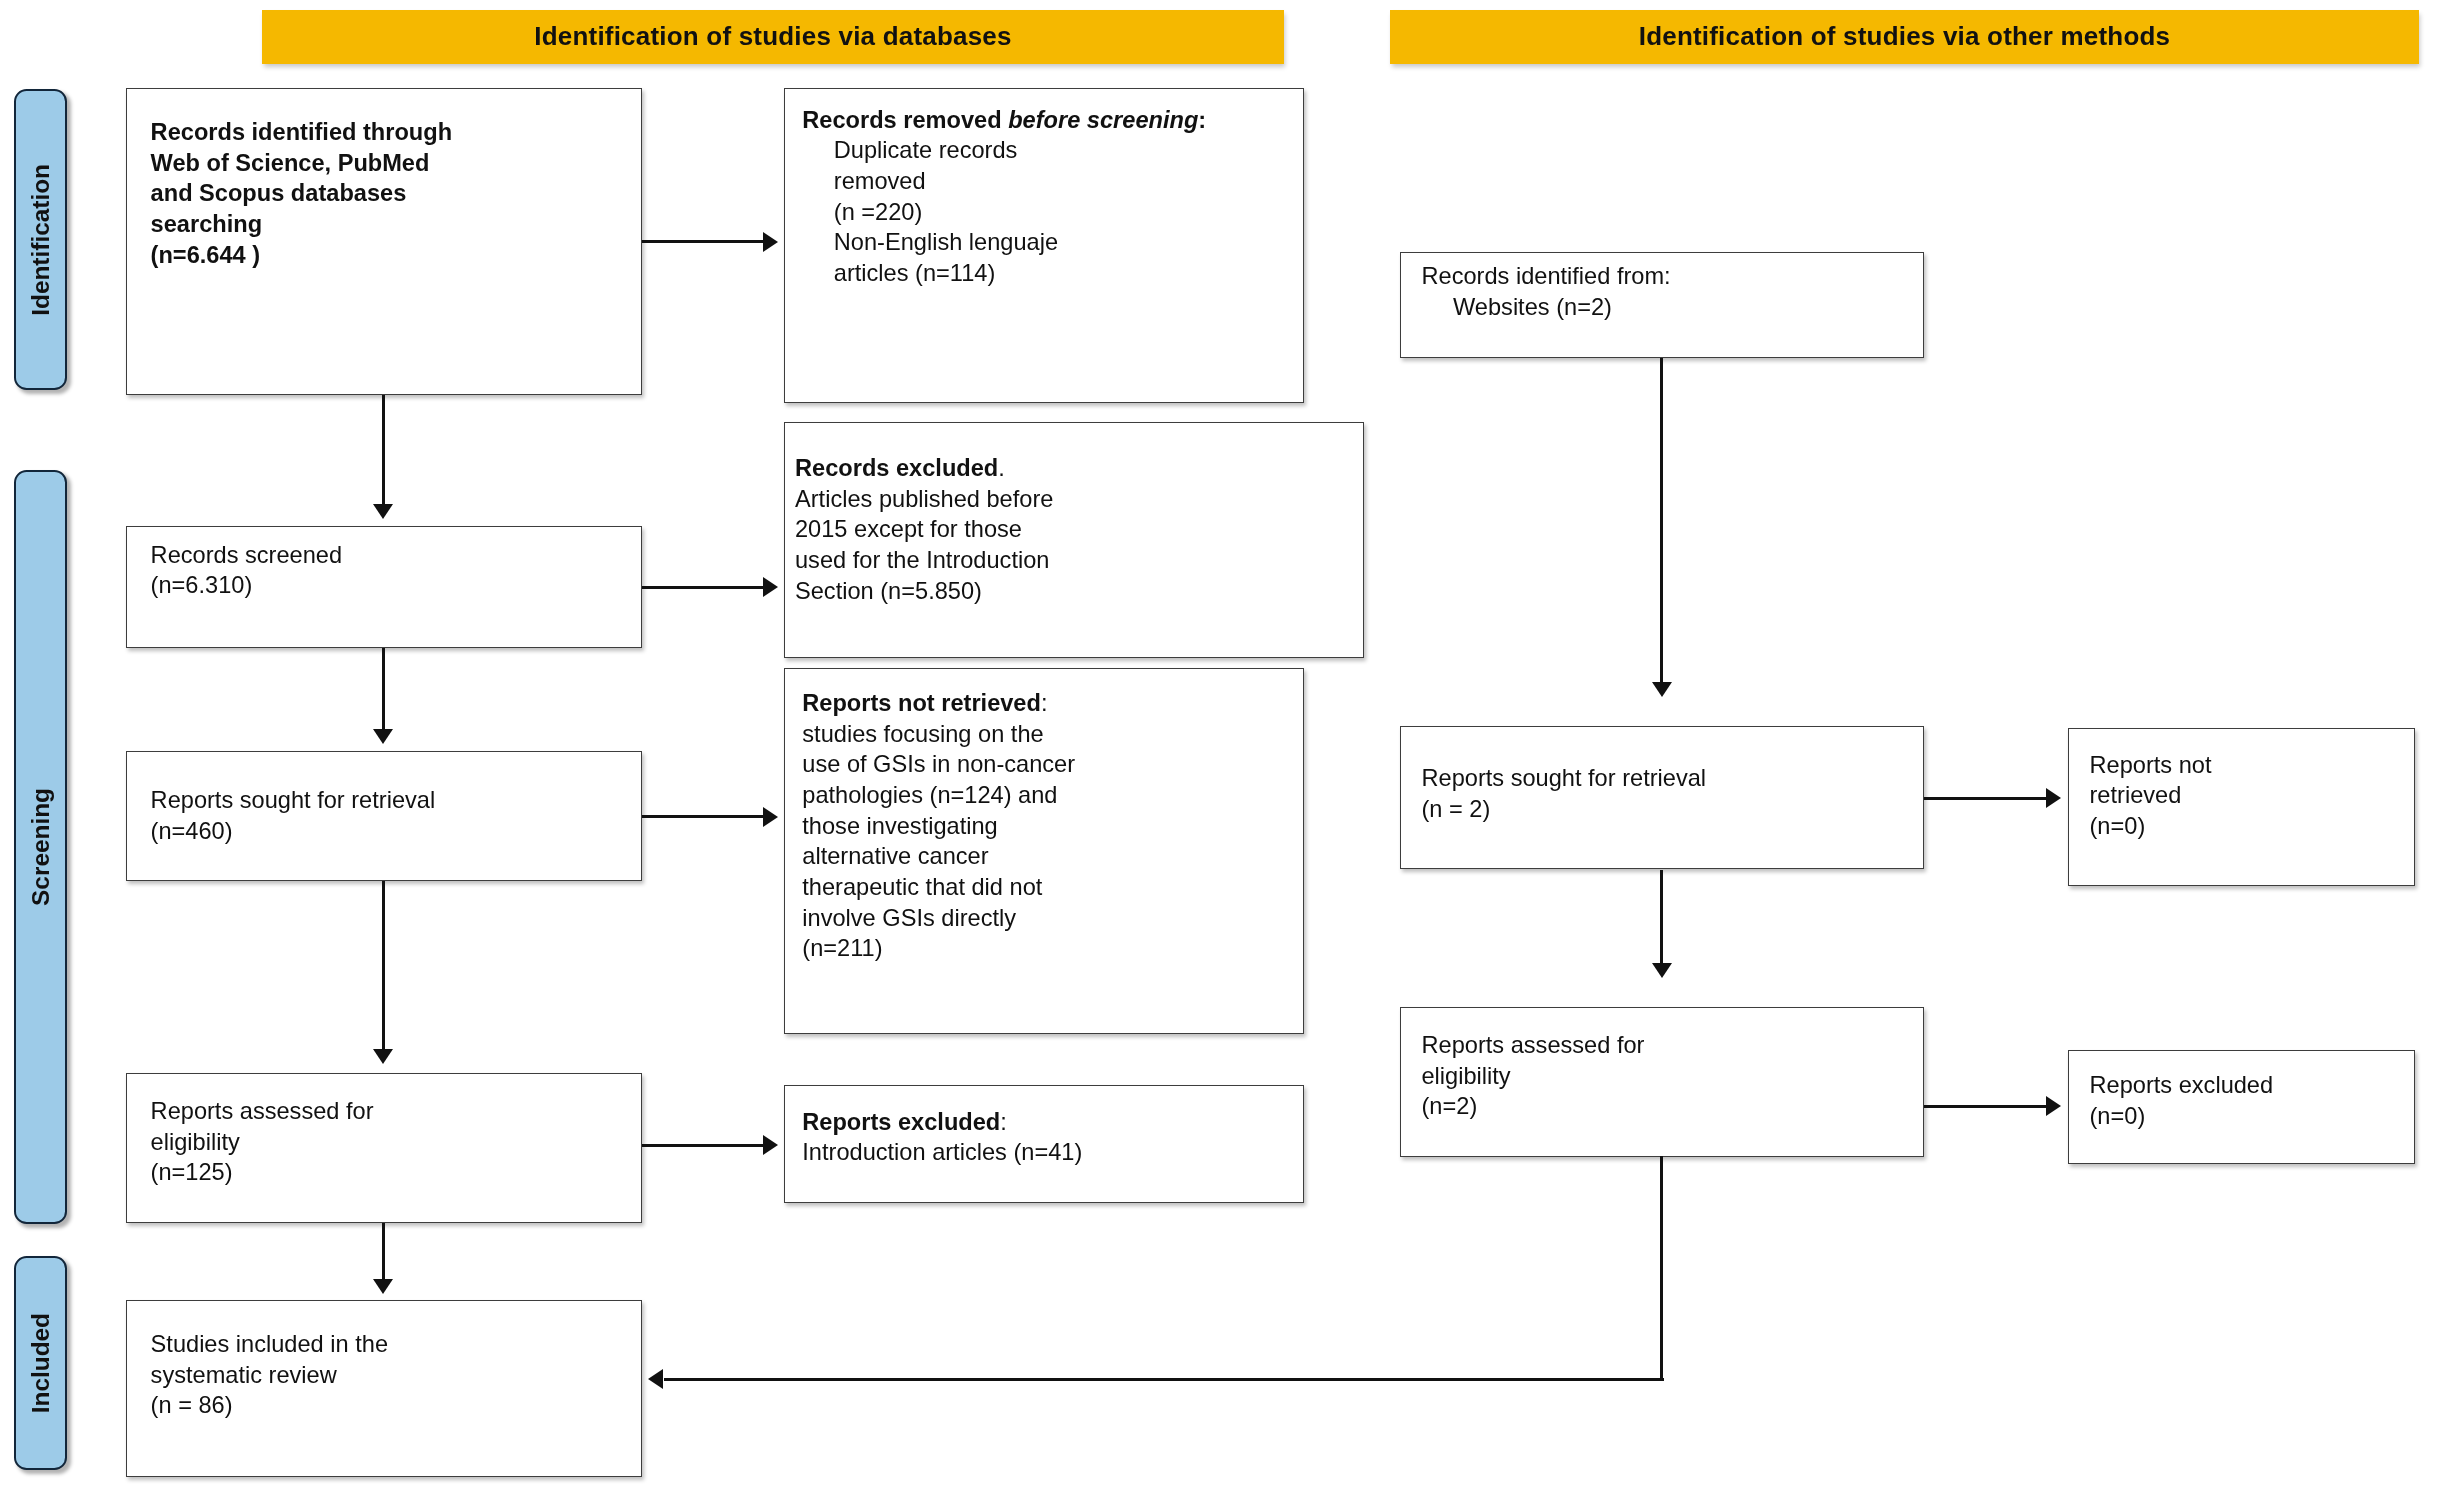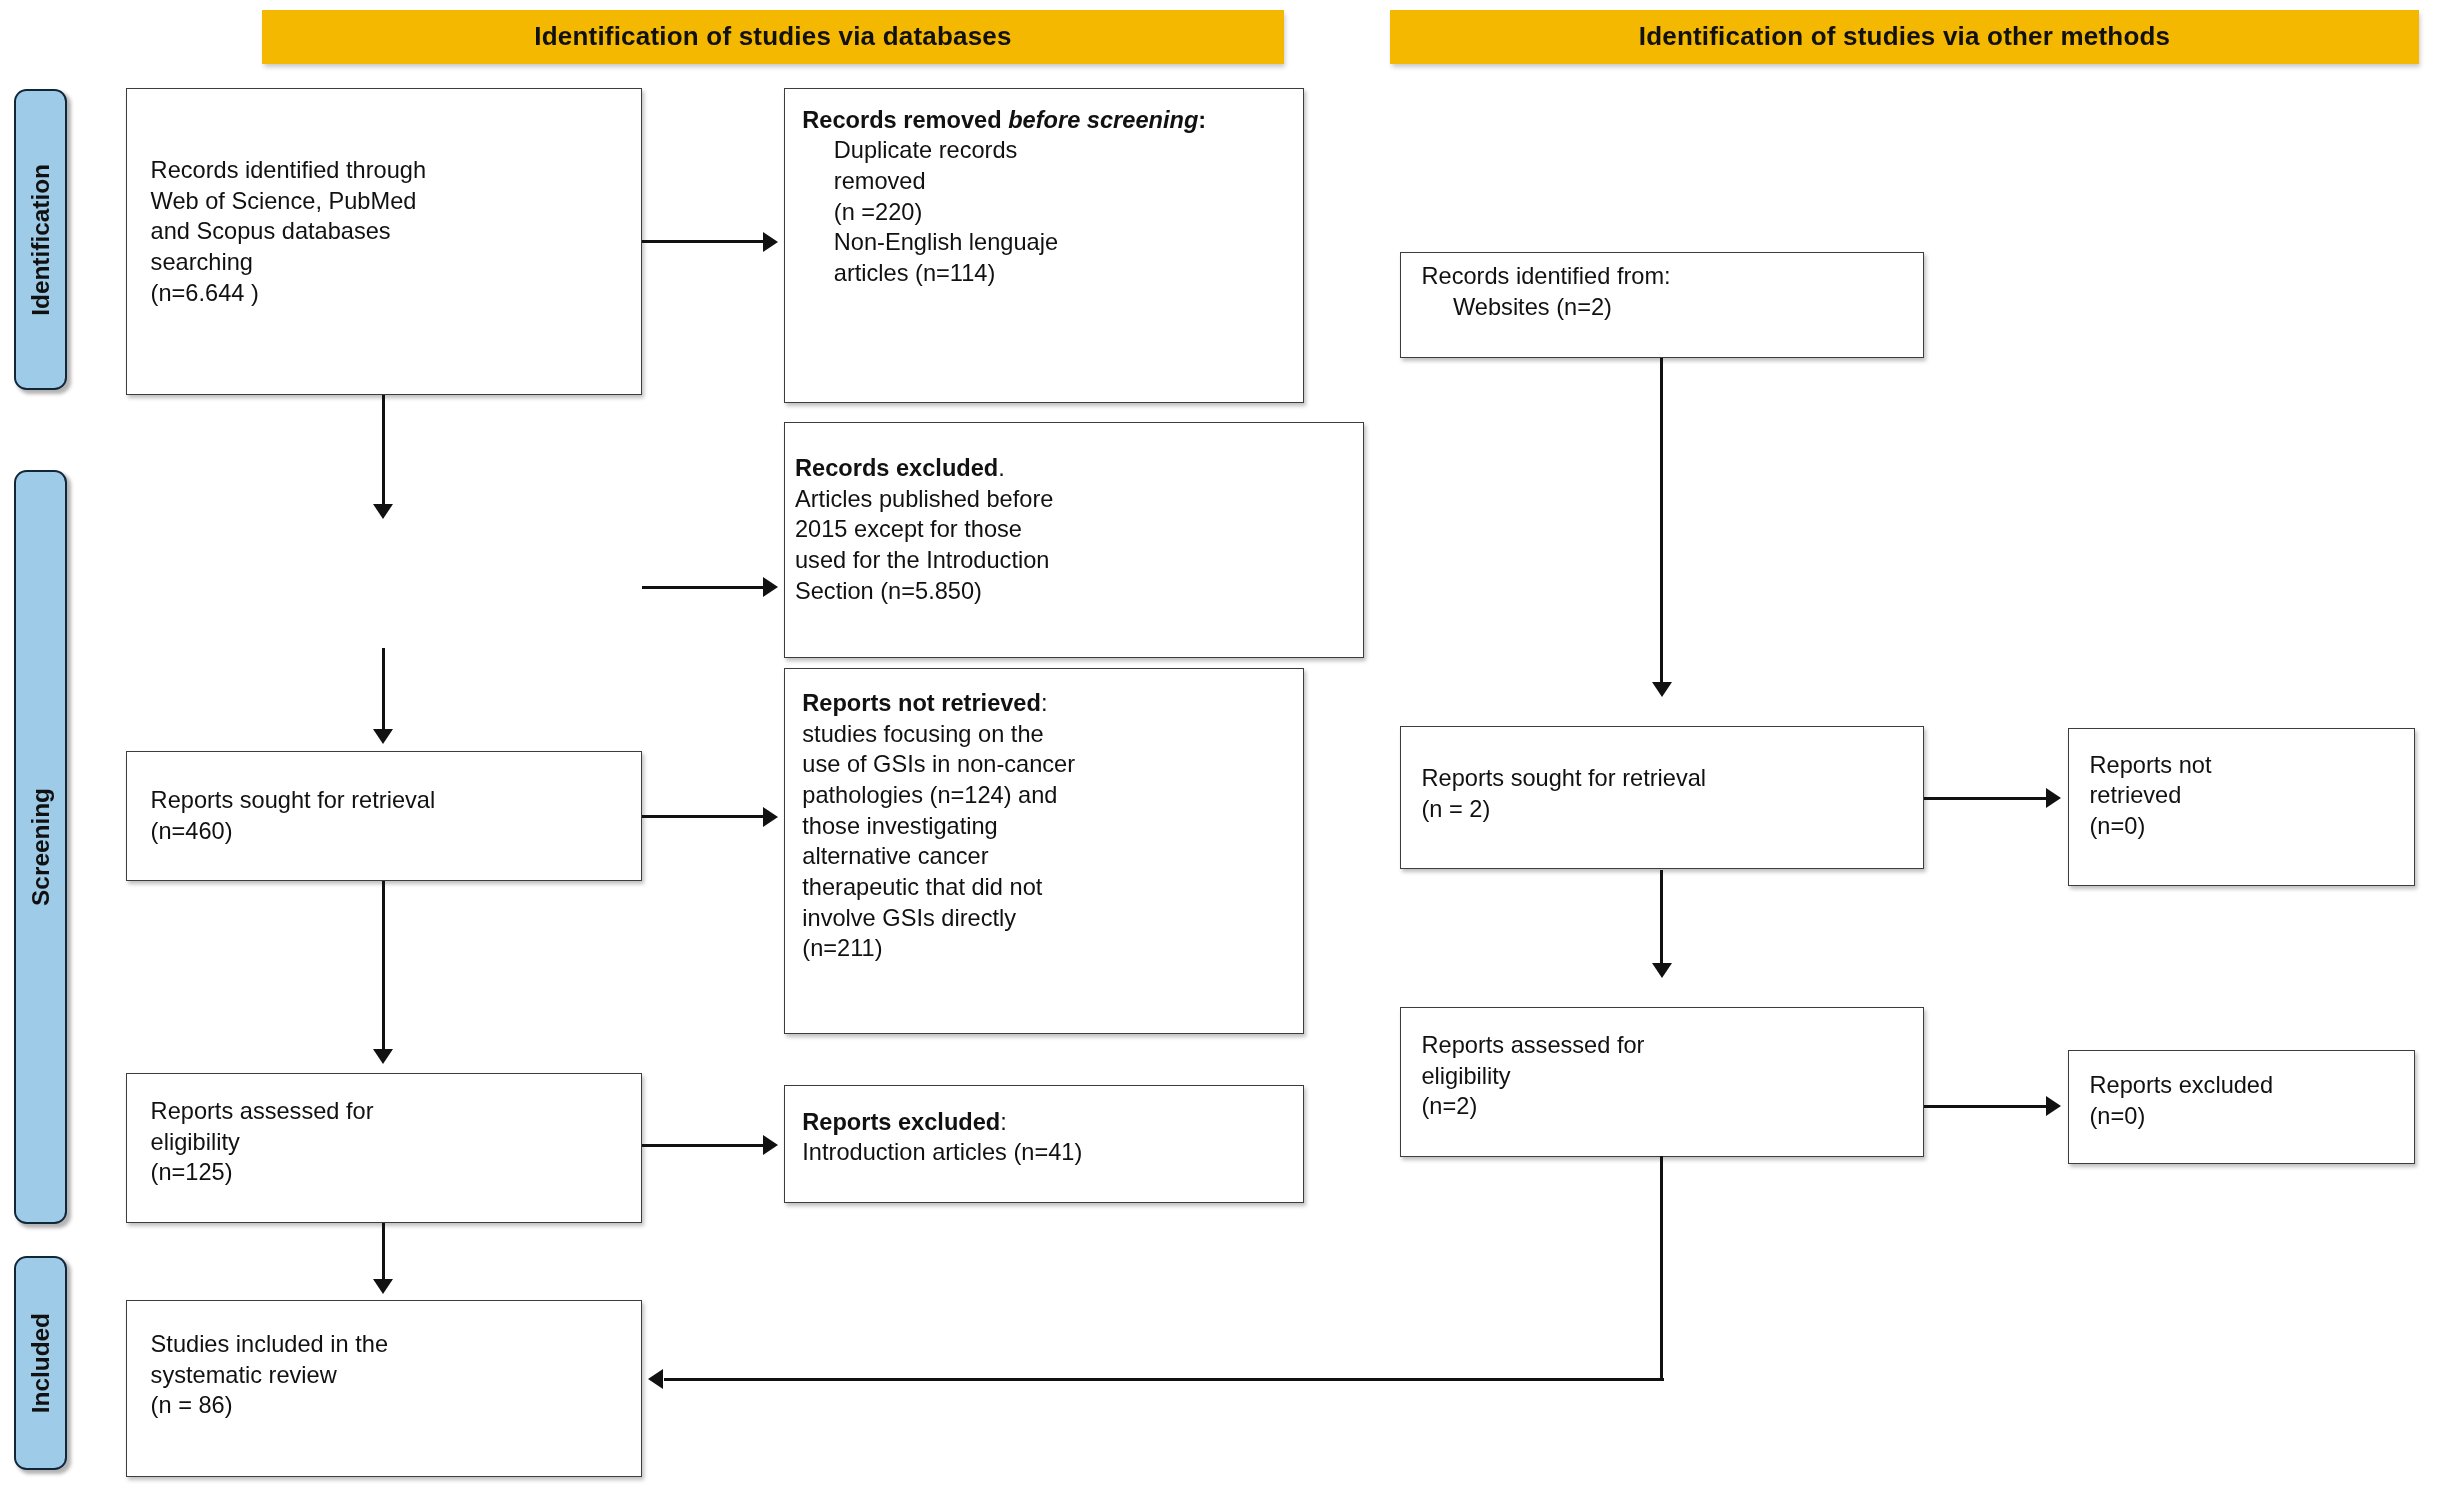--- a/index.html
+++ b/index.html
@@ -46,21 +46,21 @@
     box-sizing:border-box;
     padding:12.6px 14px 7.9px 23.6px;
     font-size:23.6px;
     line-height:1.30;
     color:#111;
   }
   .box .ln{display:block;white-space:pre-wrap;}
   .box .hd{font-weight:bold;}
   .box .it{font-weight:bold;}
   .box .ind{padding-left:31.5px;display:block;}
-  .box.center-first{padding-top:66px;}
+  .box.center-first{padding-top:28px;font-weight:bold;}
 
   
   .vline,.hline{position:absolute;background:#111;}
   .vline{width:3.2px;}
   .hline{height:3.2px;}
   .arrow-d{position:absolute;width:0;height:0;
     border-left:10.2px solid transparent;border-right:10.2px solid transparent;
     border-top:15.8px solid #111;}
   .arrow-r{position:absolute;width:0;height:0;
     border-top:10.2px solid transparent;border-bottom:10.2px solid transparent;
@@ -93,20 +93,24 @@
   </div>
 
   <div class="box center-first" style="left:126px;top:88px;width:516px;height:307px;">
     <span class="ln">Records identified through</span>
     <span class="ln">Web of Science, PubMed</span>
     <span class="ln">and Scopus databases</span>
     <span class="ln">searching</span>
     <span class="ln">(n=6.644 )</span>
   </div>
 
+  <div class="box" style="left:126px;top:526px;width:516px;height:122px;">
+    <span class="ln">Records screened</span>
+    <span class="ln">(n=6.310)</span>
+  </div>
 
   <div class="box" style="left:126px;top:751px;width:516px;height:130px;padding-top:33px;">
     <span class="ln">Reports sought for retrieval</span>
     <span class="ln">(n=460)</span>
   </div>
 
   <div class="box" style="left:126px;top:1073px;width:516px;height:150px;padding-top:22px;">
     <span class="ln">Reports assessed for</span>
     <span class="ln">eligibility</span>
     <span class="ln">(n=125)</span>

